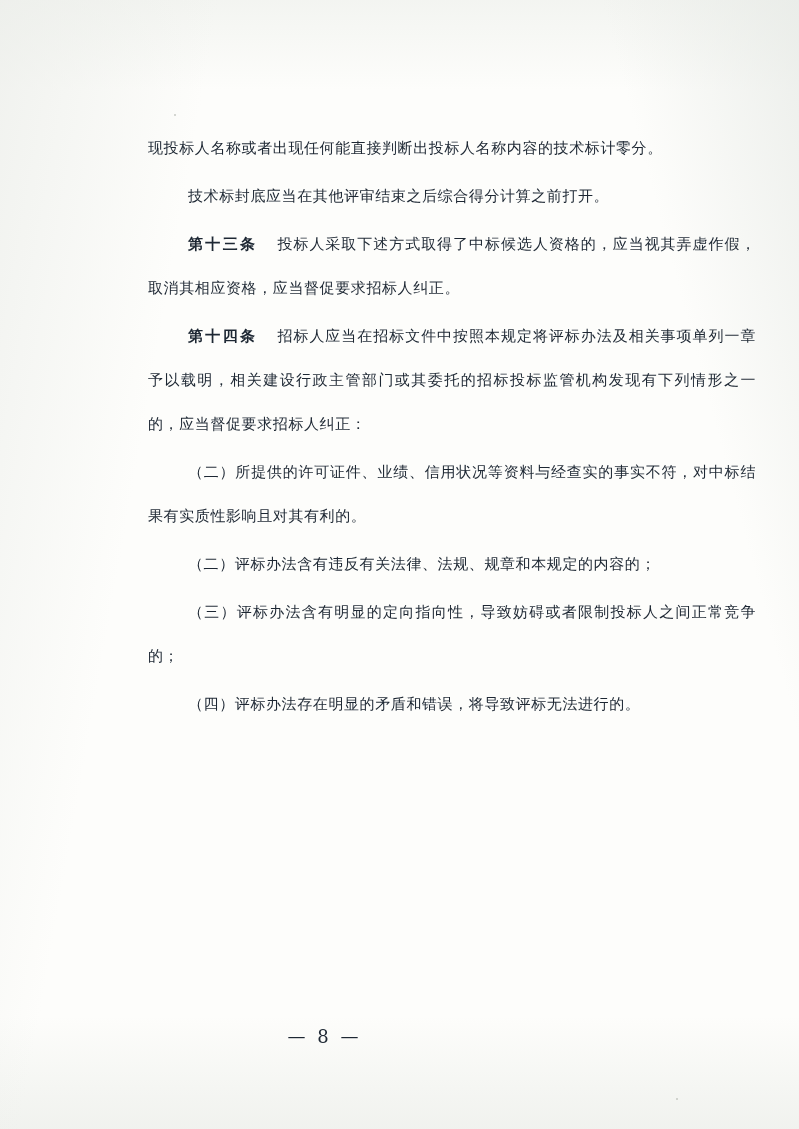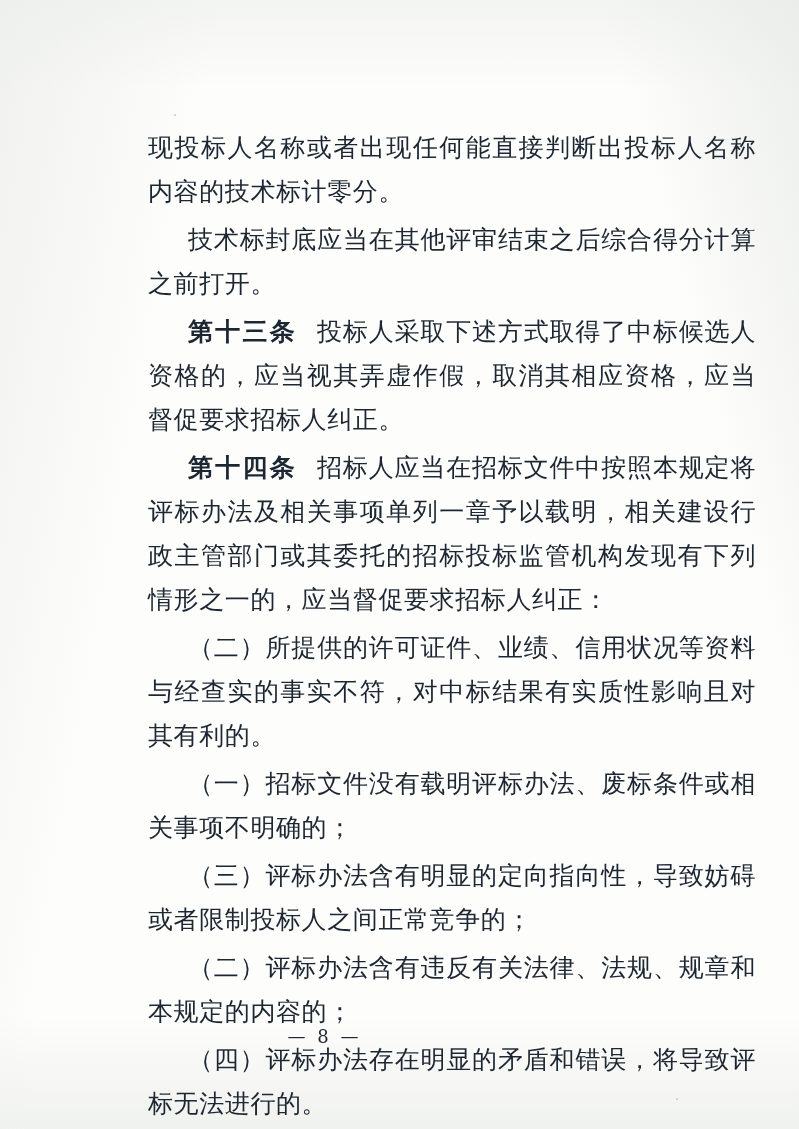--- a/index.html
+++ b/index.html
@@ -30,21 +30,21 @@
     pointer-events: none;
   }
   .body-area {
     position: absolute;
     left: 148px;
     top: 126px;
     width: 608px;
   }
   p.para {
     margin: 0 0 4px 0;
-    font-size: 25px;
+    font-size: 15px;
     line-height: 44px;
     color: #1d2733;
     letter-spacing: 0.6px;
     text-align: justify;
     text-justify: inter-character;
     font-family: "DejaVu Serif", "Liberation Serif", serif;
   }
   p.indent {
     text-indent: 40px;
   }
@@ -102,30 +102,27 @@
 
 
     <p class="para indent">
       <span class="art-label">第十四条</span><span>招标人应当在招标文件中按照本规定将评标办法及相关事项单列一章予以载明，相关建设行政主管部门或其委托的招标投标监管机构发现有下列情形之一的，应当督促要求招标人纠正：</span>
     </p>
 
     <p class="para indent">
       <span>（二）所提供的许可证件、业绩、信用状况等资料与经查实的事实不符，对中标结果有实质性影响且对其有利的。</span>
     </p>
 
+
     <p class="para indent">
-      <span>（一）招标文件没有载明评标办法、废标条件或相关事项不明确的；</span>
+      <span>（二）评标办法含有违反有关法律、法规、规章和本规定的内容的；</span>
     </p>
 
     <p class="para indent">
       <span>（三）评标办法含有明显的定向指向性，导致妨碍或者限制投标人之间正常竞争的；</span>
-    </p>
-
-    <p class="para indent">
-      <span>（二）评标办法含有违反有关法律、法规、规章和本规定的内容的；</span>
     </p>
 
     <p class="para indent">
       <span>（四）评标办法存在明显的矛盾和错误，将导致评标无法进行的。</span>
     </p>
 
   </div>
 
   <div class="page-number">
     <span class="num-inner">— 8 —</span>

